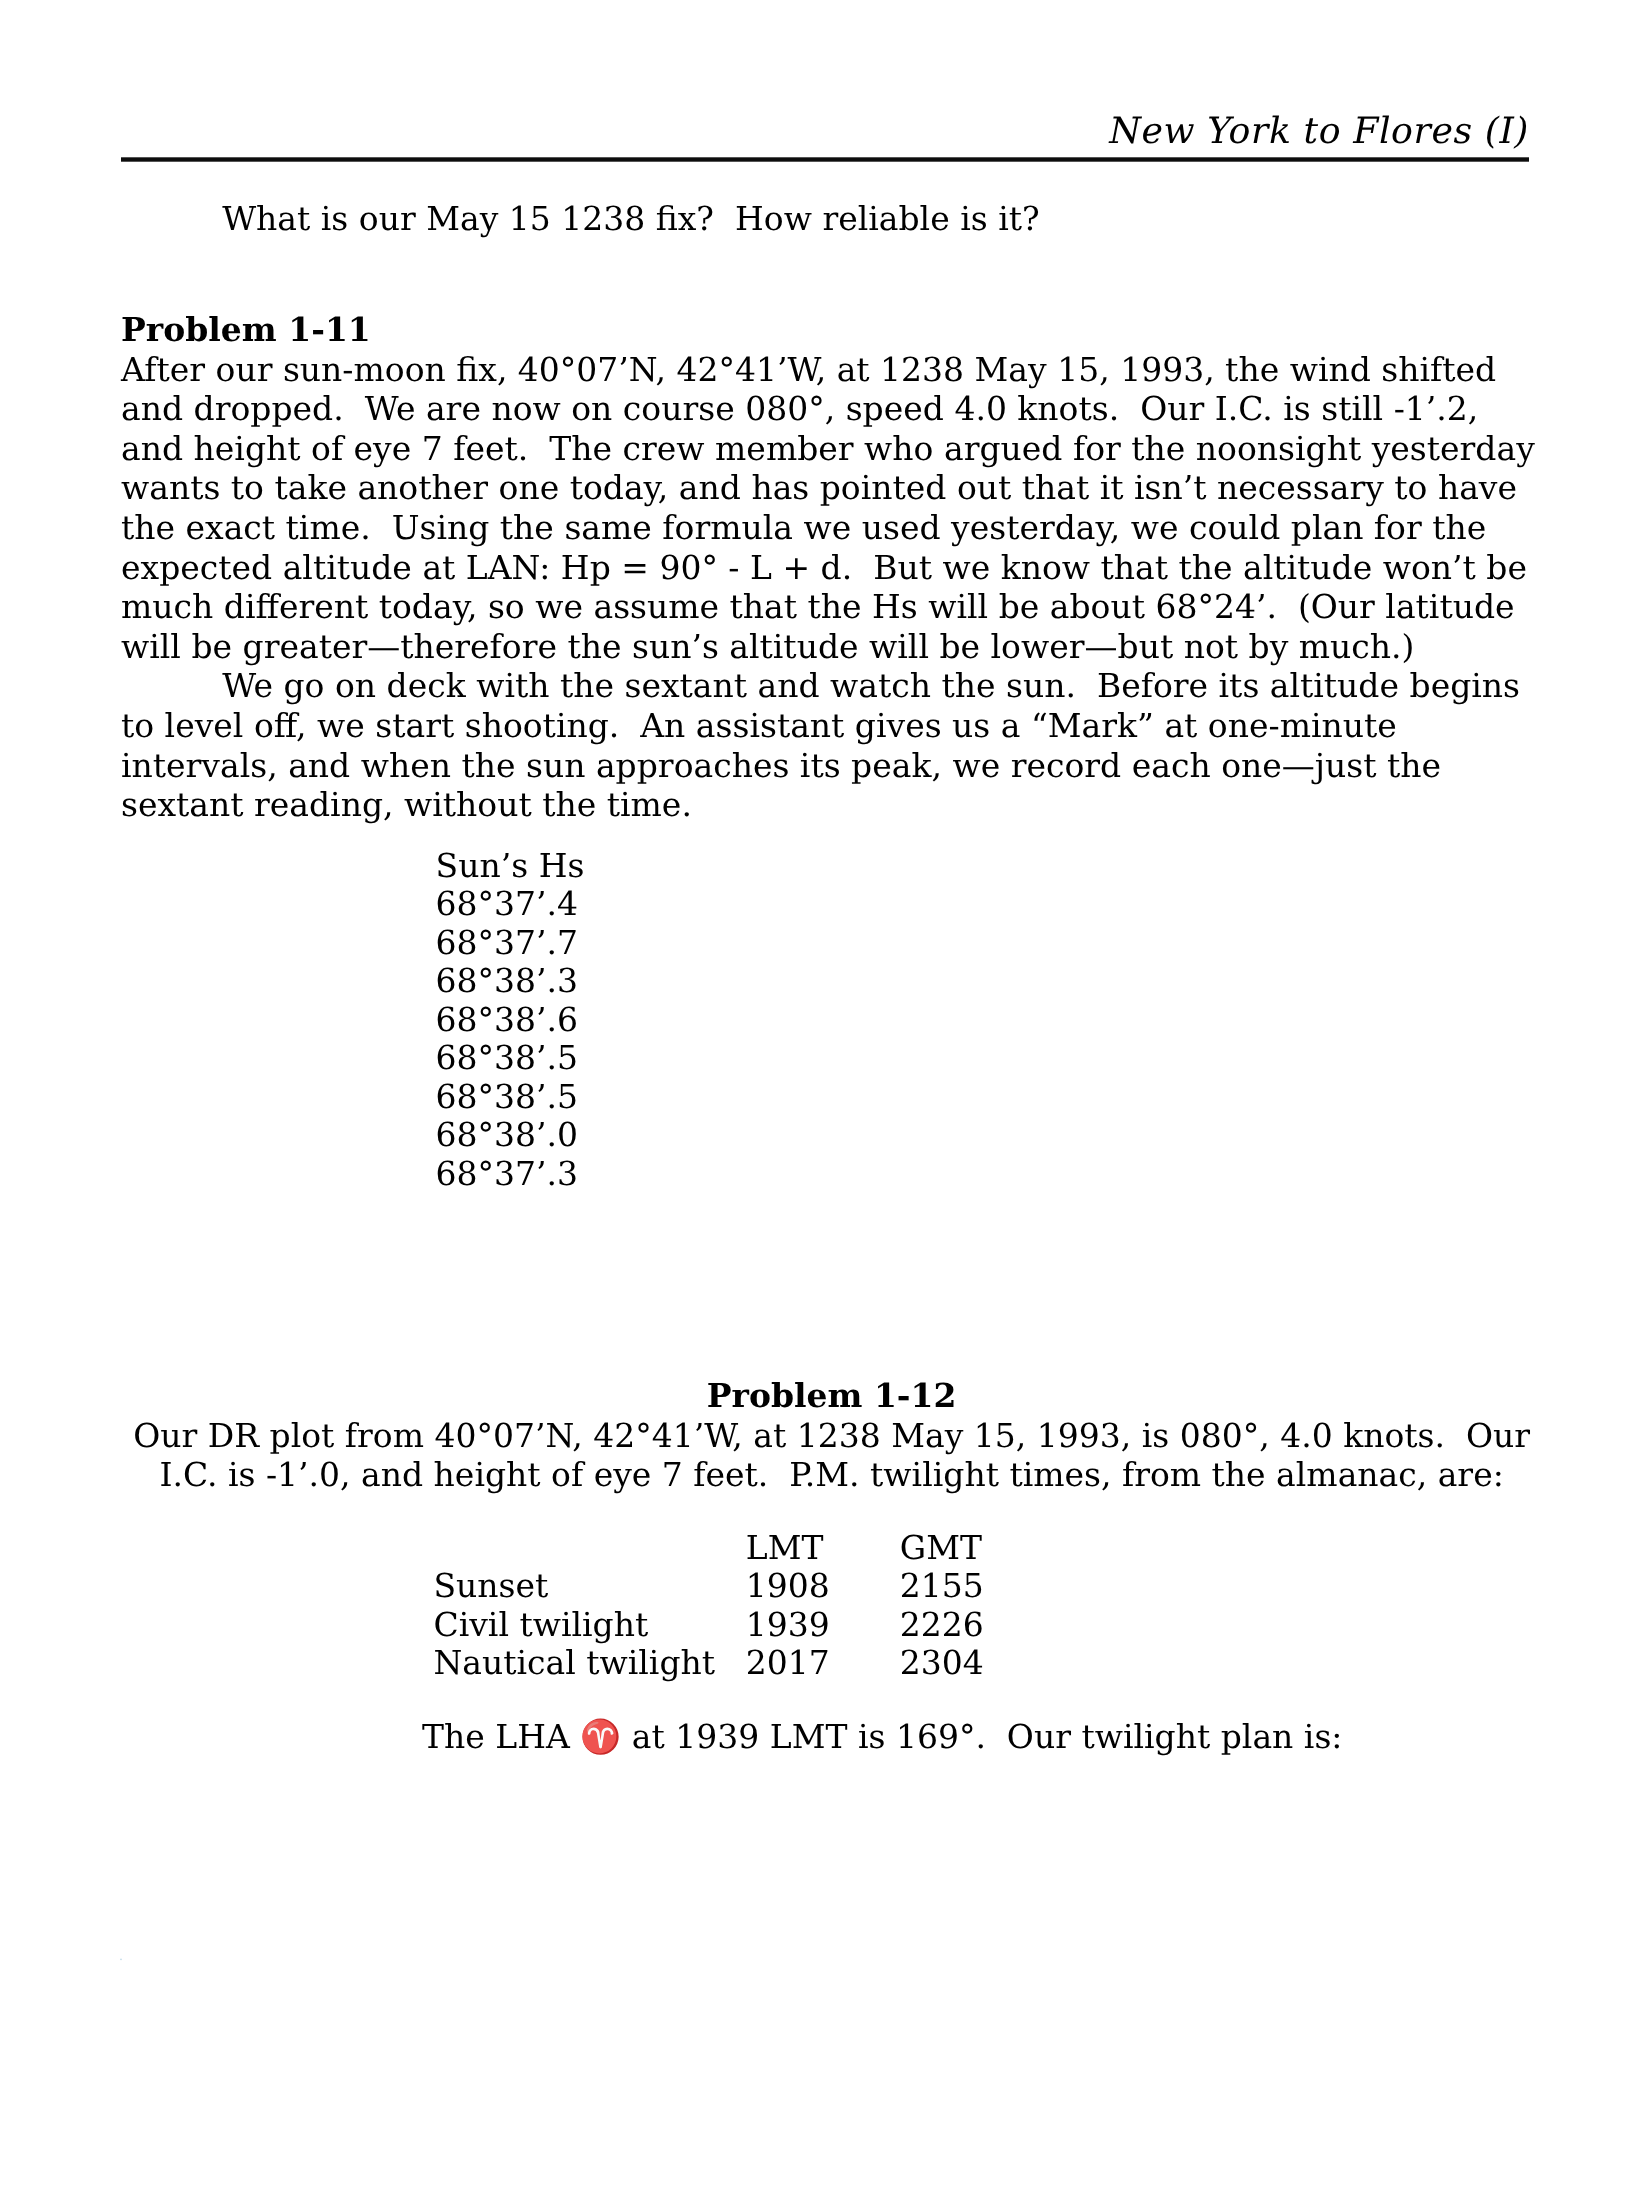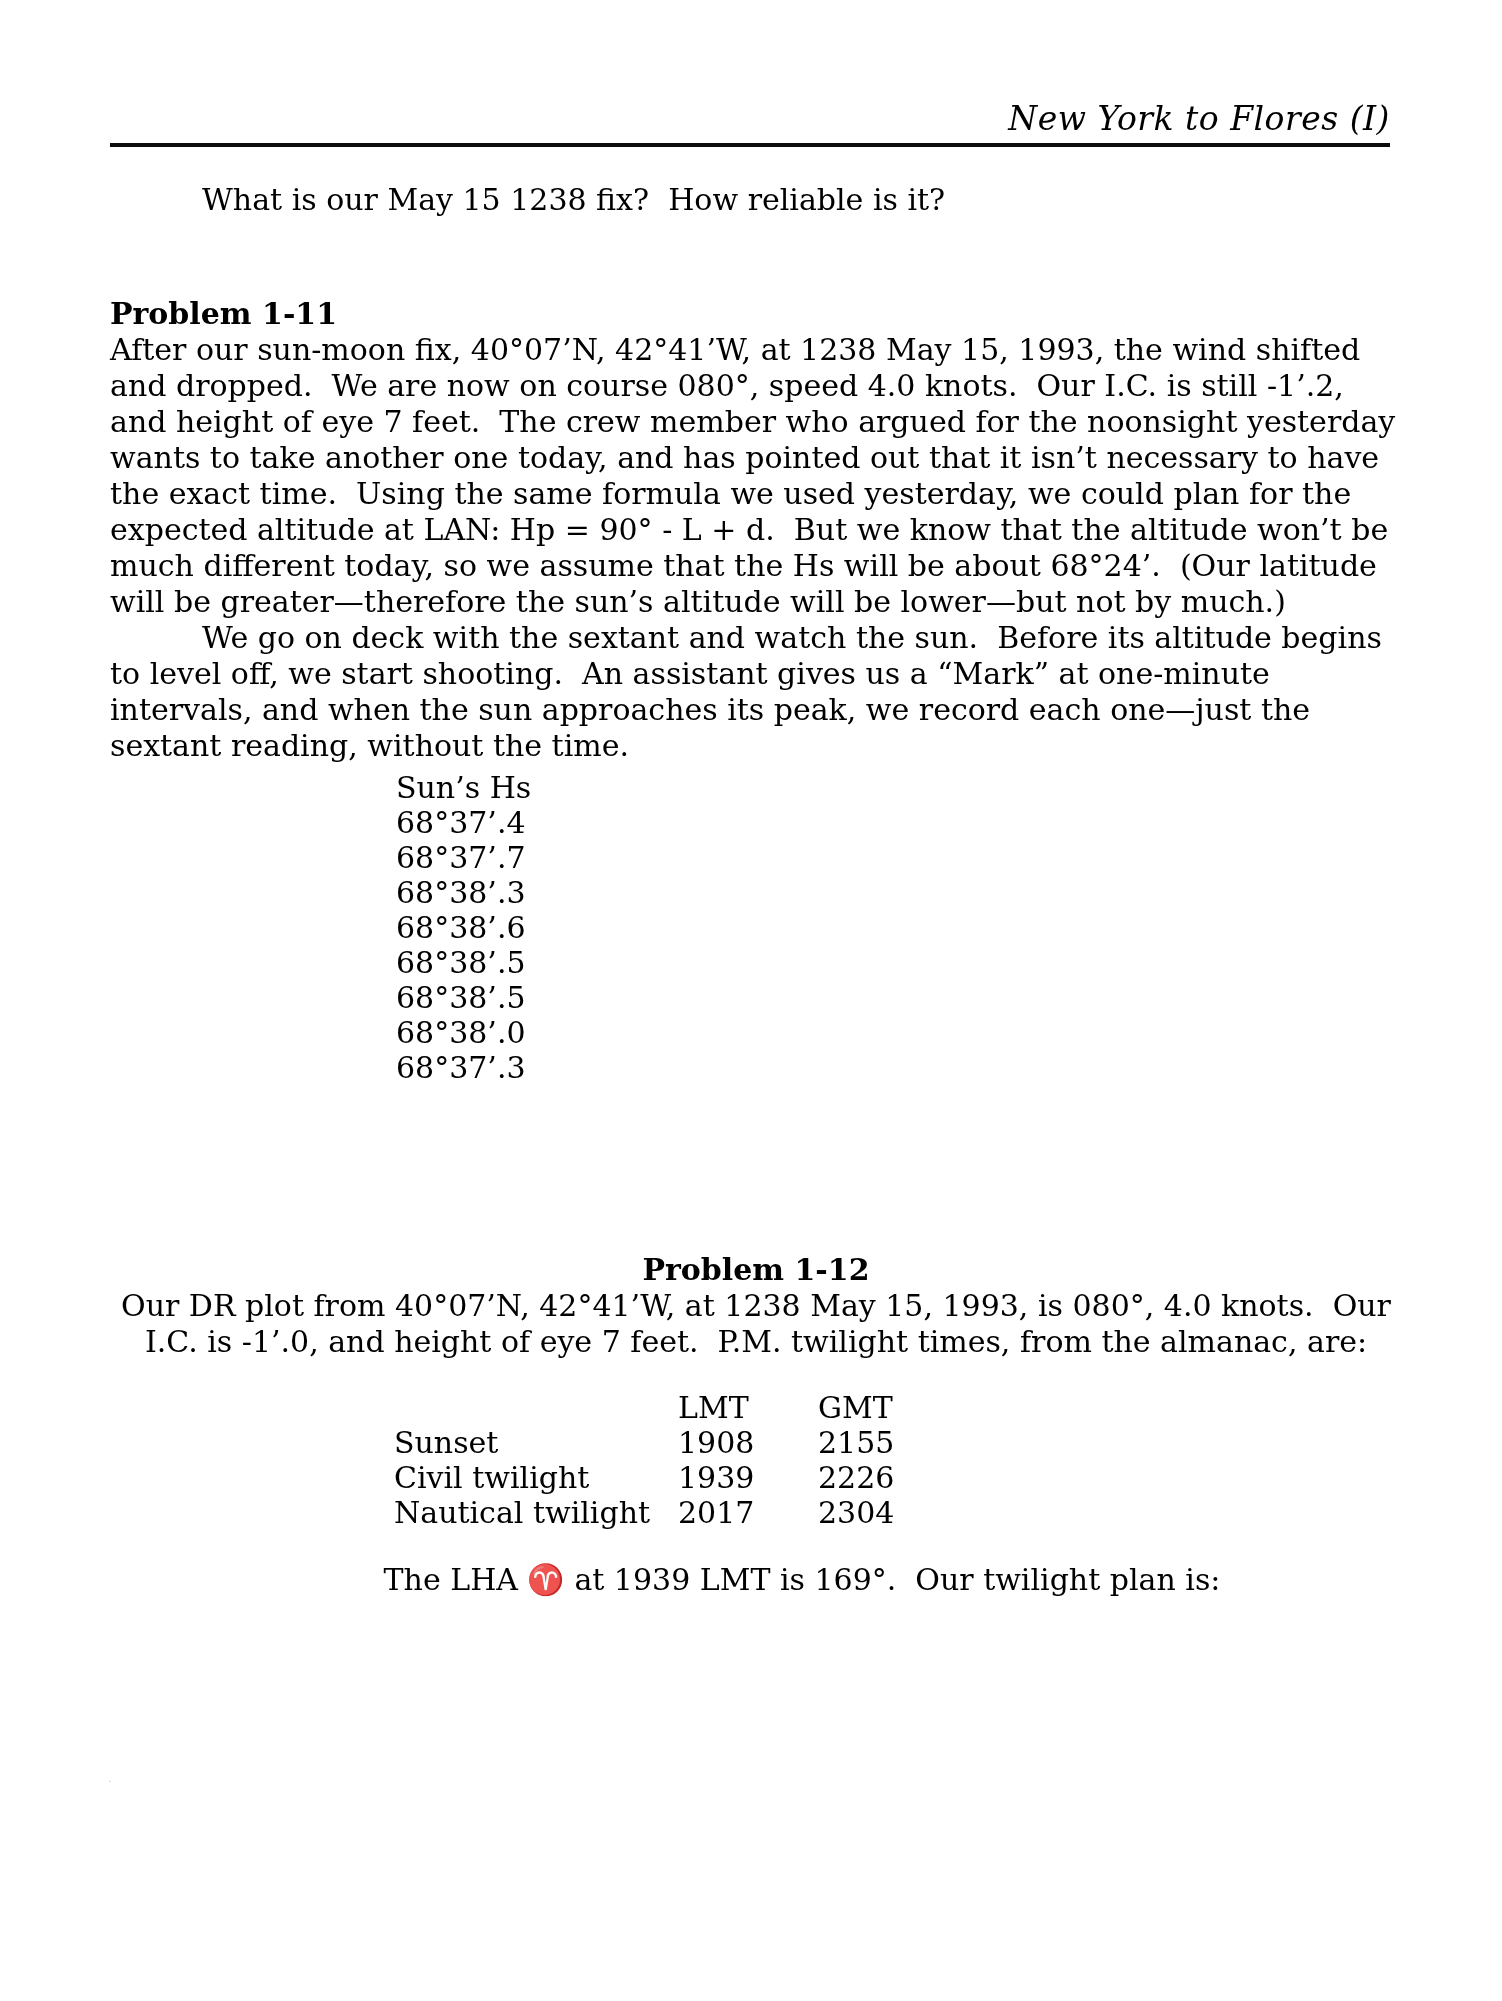--- a/index.html
+++ b/index.html
@@ -12,21 +12,21 @@
   .running-header{
     position:absolute;right:112px;top:99px;
     font-style:italic;font-size:33px;letter-spacing:.5px;
   }
   .header-rule{
     position:absolute;left:110px;top:143px;width:1280px;height:4px;
     background:#0d0d0d;
   }
   .body-text{font-size:30px;line-height:36px;white-space:pre-wrap;}
   .intro-question{position:absolute;left:110px;top:182px;width:1292px;text-indent:92px;}
-  .problem-block-1{position:absolute;left:110px;top:296px;width:1292px;}
+  .problem-block-1{position:absolute;left:110px;top:283px;width:1292px;}
   .problem-heading{font-weight:bold;font-size:30px;line-height:36px;}
   .indent-para{text-indent:92px;}
   .sun-hs-list{position:absolute;left:396px;top:770px;font-size:30px;line-height:35px;}
   .latitude-question{position:absolute;left:110px;top:1114px;width:1292px;text-indent:92px;}
   .problem-block-2{position:absolute;left:110px;top:1252px;width:1292px;text-align:center;}
   .twilight-table{
     position:absolute;left:394px;top:1390px;
     display:grid;grid-template-columns:284px 140px 170px;
     font-size:30px;line-height:35px;
   }

